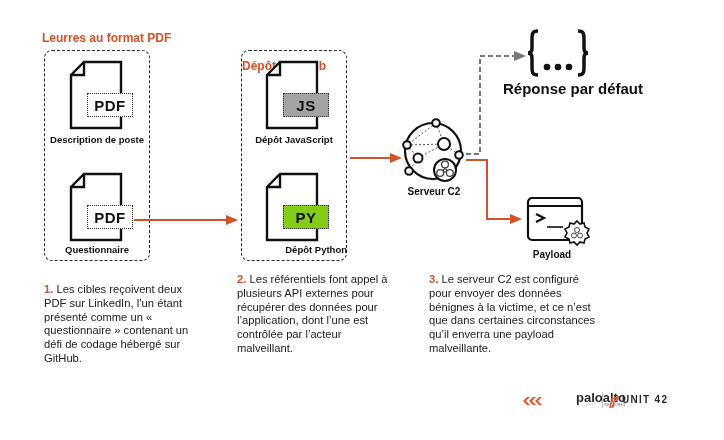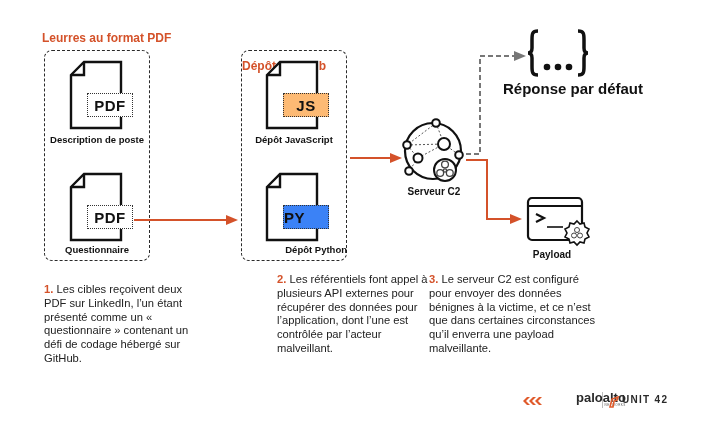--- a/index.html
+++ b/index.html
@@ -54,32 +54,32 @@
 
 <div class="abs section-title" style="left:242px; top:31px;margin-top:28px;">Dépôts GitHub</div>
 <div class="abs group-box" style="left:241px; top:50px; width:106px; height:211px;"></div>
 
 <div class="abs" style="left:265px; top:60px; width:64px; height:72px;">
   <svg width="64" height="72" viewBox="0 0 64 72">
     <path d="M2 15 L15 2 L52 2 L52 68 L2 68 Z" fill="#fff" stroke="#111" stroke-width="2.4"></path>
     <path d="M2 15 L15 15 L15 2" fill="none" stroke="#111" stroke-width="2.4"></path>
   </svg>
 </div>
-<div class="abs" style="left:283px; top:93px; width:46px; height:24px; border:1.2px dotted #333; background:#fdba74; display:flex; align-items:center; justify-content:center;">
+<div class="abs" style="left:283px; top:93px; width:46px; height:24px; border:1.2px dotted #333; background:#a3a3a3; display:flex; align-items:center; justify-content:center;">
   <span class="tag">JS</span>
 </div>
 <div class="abs item-label" style="left:241px; top:134px; width:106px;">Dépôt JavaScript</div>
 
 <div class="abs" style="left:265px; top:172px; width:64px; height:72px;">
   <svg width="64" height="72" viewBox="0 0 64 72">
     <path d="M2 15 L15 2 L52 2 L52 68 L2 68 Z" fill="#fff" stroke="#111" stroke-width="2.4"></path>
     <path d="M2 15 L15 15 L15 2" fill="none" stroke="#111" stroke-width="2.4"></path>
   </svg>
 </div>
-<div class="abs" style="left:283px; top:205px; width:46px; height:24px; border:1.2px dotted #333; background:#3b82f6; display:flex; align-items:center; ">
+<div class="abs" style="left:283px; top:205px; width:46px; height:24px; border:1.2px dotted #333; background:#84cc16; display:flex; align-items:center; justify-content:center;">
   <span class="tag">PY</span>
 </div>
 <div class="abs item-label" style="left:241px; top:244px; width:106px;text-align:right;">Dépôt Python</div>
 
 <div class="abs" style="left:350px; top:150px; width:52px; height:12px;">
   <svg width="52" height="12" viewBox="0 0 52 12">
     <line x1="0" y1="6" x2="42" y2="6" stroke="#d4522a" stroke-width="2"></line>
     <path d="M40 1 L52 6 L40 11 Z" fill="#d4522a"></path>
   </svg>
 </div>
@@ -152,21 +152,21 @@
         <circle cx="3" cy="2.5" r="2.5"></circle>
       </g>
     </g>
   </svg>
 </div>
 <div class="abs item-label" style="left:520px; top:249px; width:64px; font-size:10px;">Payload</div>
 
 <div class="abs desc" style="left:44px; top:283px; width:160px;">
   <span class="num">1.</span><span> Les cibles reçoivent deux PDF sur LinkedIn, l’un étant présenté comme un « questionnaire » contenant un défi de codage hébergé sur GitHub.</span>
 </div>
-<div class="abs desc" style="left:237px; top:273px; width:160px;margin-left:40px;">
+<div class="abs desc" style="left:237px; top:273px; width:160px;">
   <span class="num">2.</span><span> Les référentiels font appel à plusieurs API externes pour récupérer des données pour l’application, dont l’une est contrôlée par l’acteur malveillant.</span>
 </div>
 <div class="abs desc" style="left:429px; top:273px; width:170px;">
   <span class="num">3.</span><span> Le serveur C2 est configuré pour envoyer des données bénignes à la victime, et ce n’est que dans certaines circonstances qu’il enverra une payload malveillante.</span>
 </div>
 
 <div class="abs" style="left:523px; top:393px; width:20px; height:12px;">
   <svg width="20" height="12" viewBox="0 0 20 12">
     <g fill="#e05a2b">
       <path d="M0 6 L4 2 L7 2 L3 6 L7 10 L4 10 Z"></path>

